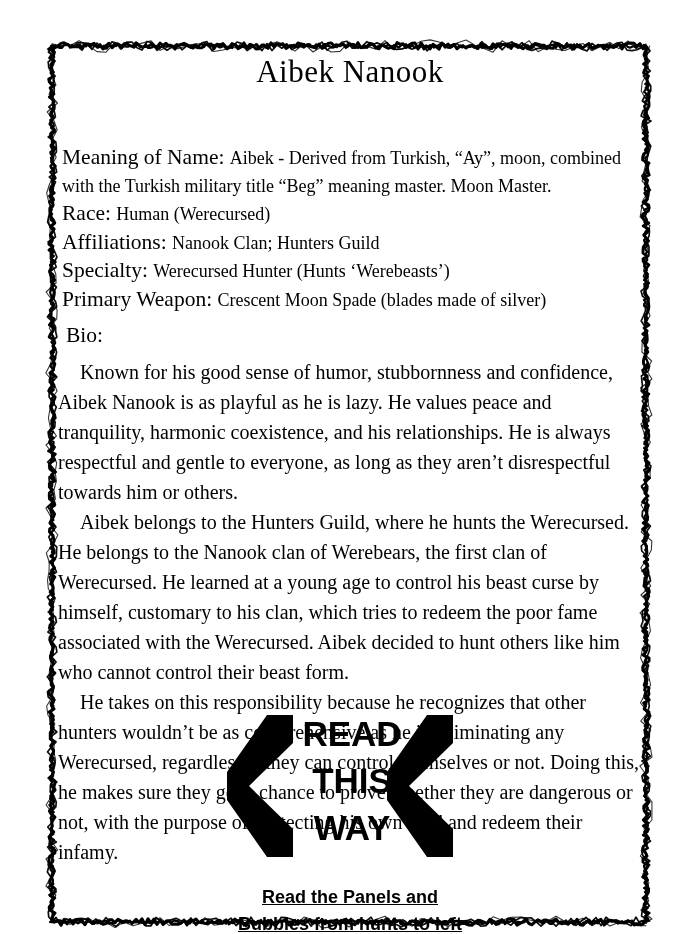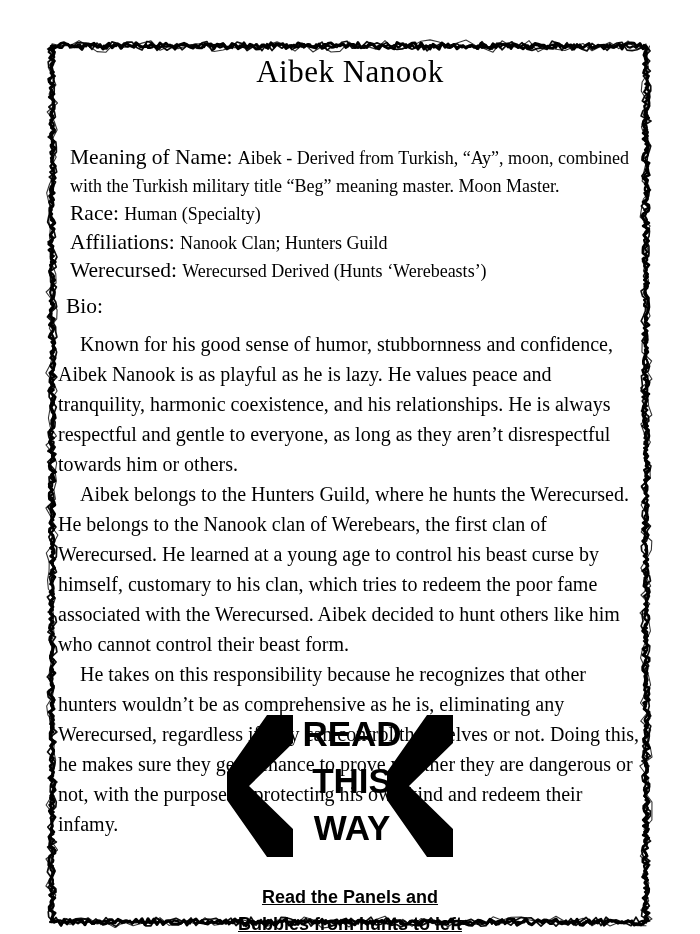--- a/index.html
+++ b/index.html
@@ -52,21 +52,21 @@
     padding-top: 8px;
   }
 
   
   #fields {
     margin-top: 57px;
   }
   .field-line {
     font-size: 21px;
     line-height: 1.29;
-    margin: 0 0 1px 12px;
+    margin: 0 0 1px 4px;
     text-indent: 0;
   }
   .field-label {
     font-size: 21.5px;
   }
   .field-value {
     font-size: 18px;
   }
 
   
@@ -162,33 +162,37 @@
 
     <div id="fields">
 
       <p class="field-line">
         <span class="field-label">Meaning of Name:</span>
         <span class="field-value">Aibek - Derived from Turkish, “Ay”, moon, combined with the Turkish military title “Beg” meaning master. Moon Master.</span>
       </p>
 
       <p class="field-line">
         <span class="field-label">Race:</span>
-        <span class="field-value">Human (Specialty)</span>
+        <span class="field-value">Human (Werecursed)</span>
       </p>
 
       <p class="field-line">
         <span class="field-label">Affiliations:</span>
         <span class="field-value">Nanook Clan; Hunters Guild</span>
       </p>
 
       <p class="field-line">
-        <span class="field-label">Werecursed:</span>
-        <span class="field-value">Werecursed Derived (Hunts ‘Werebeasts’)</span>
-      </p>
-
+        <span class="field-label">Specialty:</span>
+        <span class="field-value">Werecursed Hunter (Hunts ‘Werebeasts’)</span>
+      </p>
+
+      <p class="field-line">
+        <span class="field-label">Primary Weapon:</span>
+        <span class="field-value">Crescent Moon Spade (blades made of silver)</span>
+      </p>
 
       <p id="bio-label">Bio:</p>
 
       <p class="bio-para">Known for his good sense of humor, stubbornness and confidence, Aibek Nanook is as playful as he is lazy. He values peace and tranquility, harmonic coexistence, and his relationships. He is always respectful and gentle to everyone, as long as they aren’t disrespectful towards him or others.</p>
       <p class="bio-para">Aibek belongs to the Hunters Guild, where he hunts the Werecursed. He belongs to the  Nanook clan of Werebears, the first clan of Werecursed. He learned at a young age to control his beast curse by himself, customary to his clan, which tries to redeem the poor fame associated with the Werecursed. Aibek decided to hunt others like him who cannot control their beast form.</p>
       <p class="bio-para">He takes on this responsibility because he recognizes that other hunters wouldn’t be as comprehensive as he is, eliminating any Werecursed, regardless if they can control themselves or not. Doing this, he makes sure they get a chance to prove whether they are dangerous or not, with the purpose of protecting his own kind and redeem their infamy.</p>
 
     </div>
 
     <div id="read-block">

